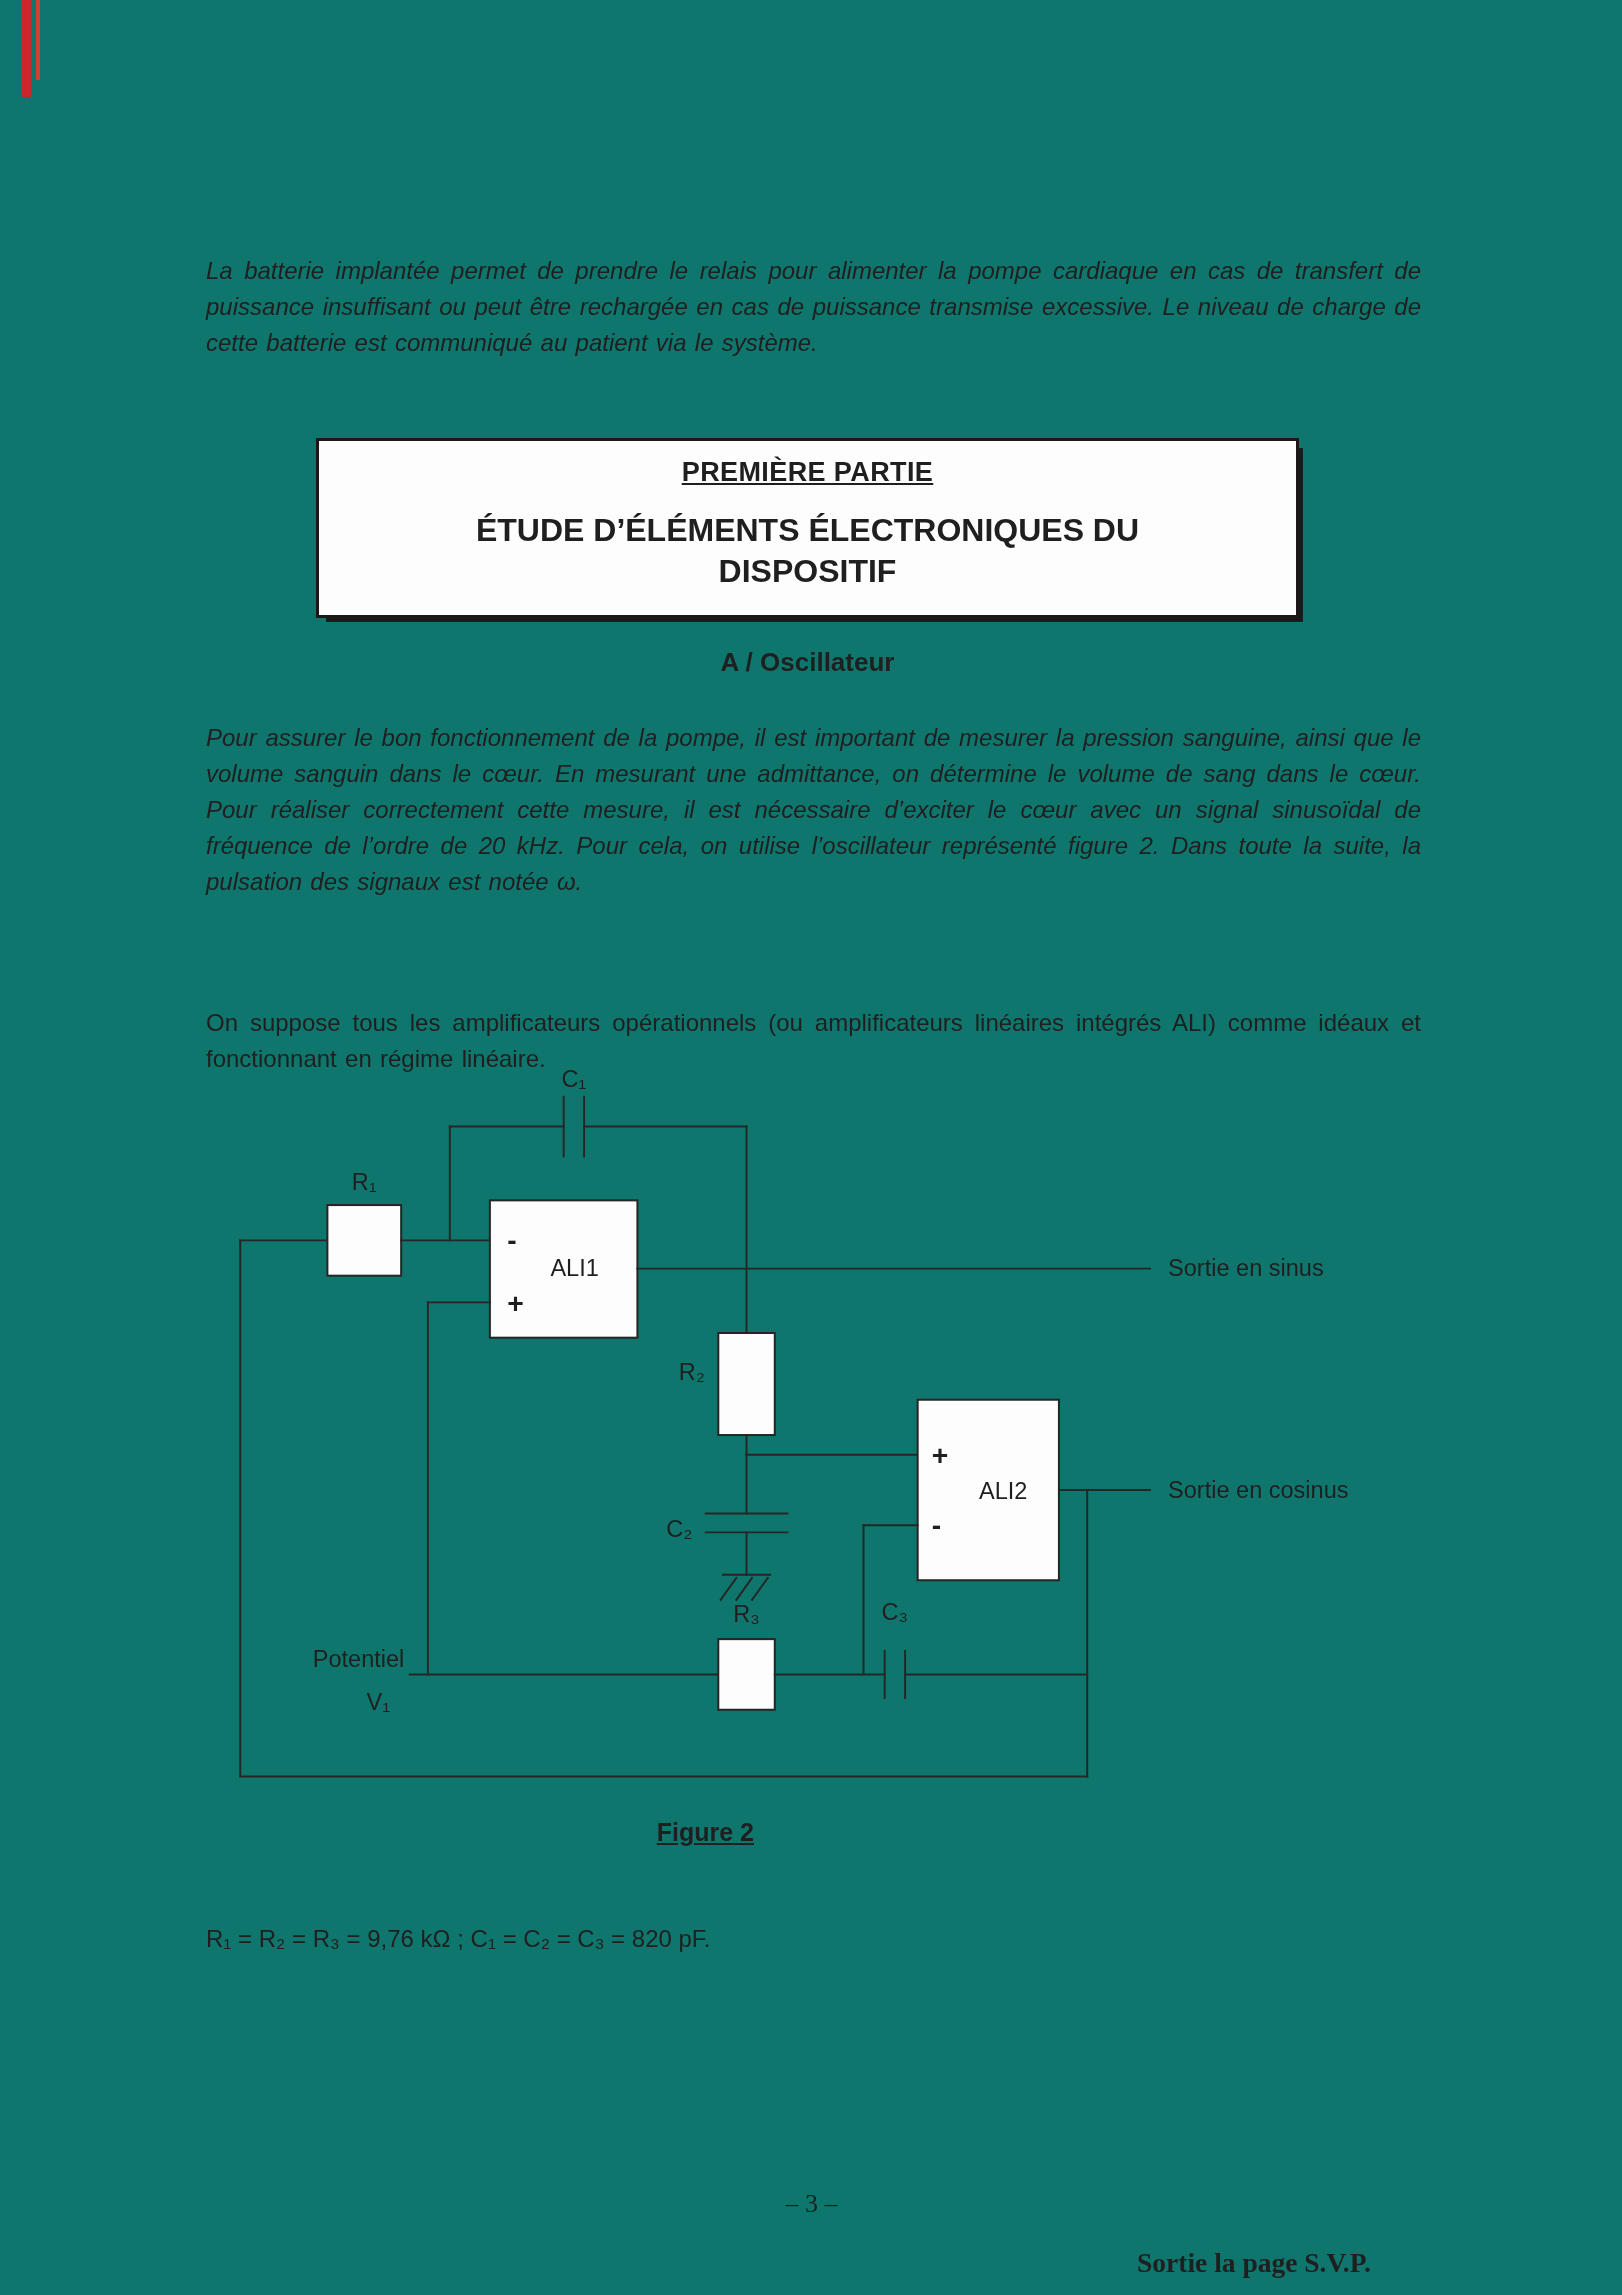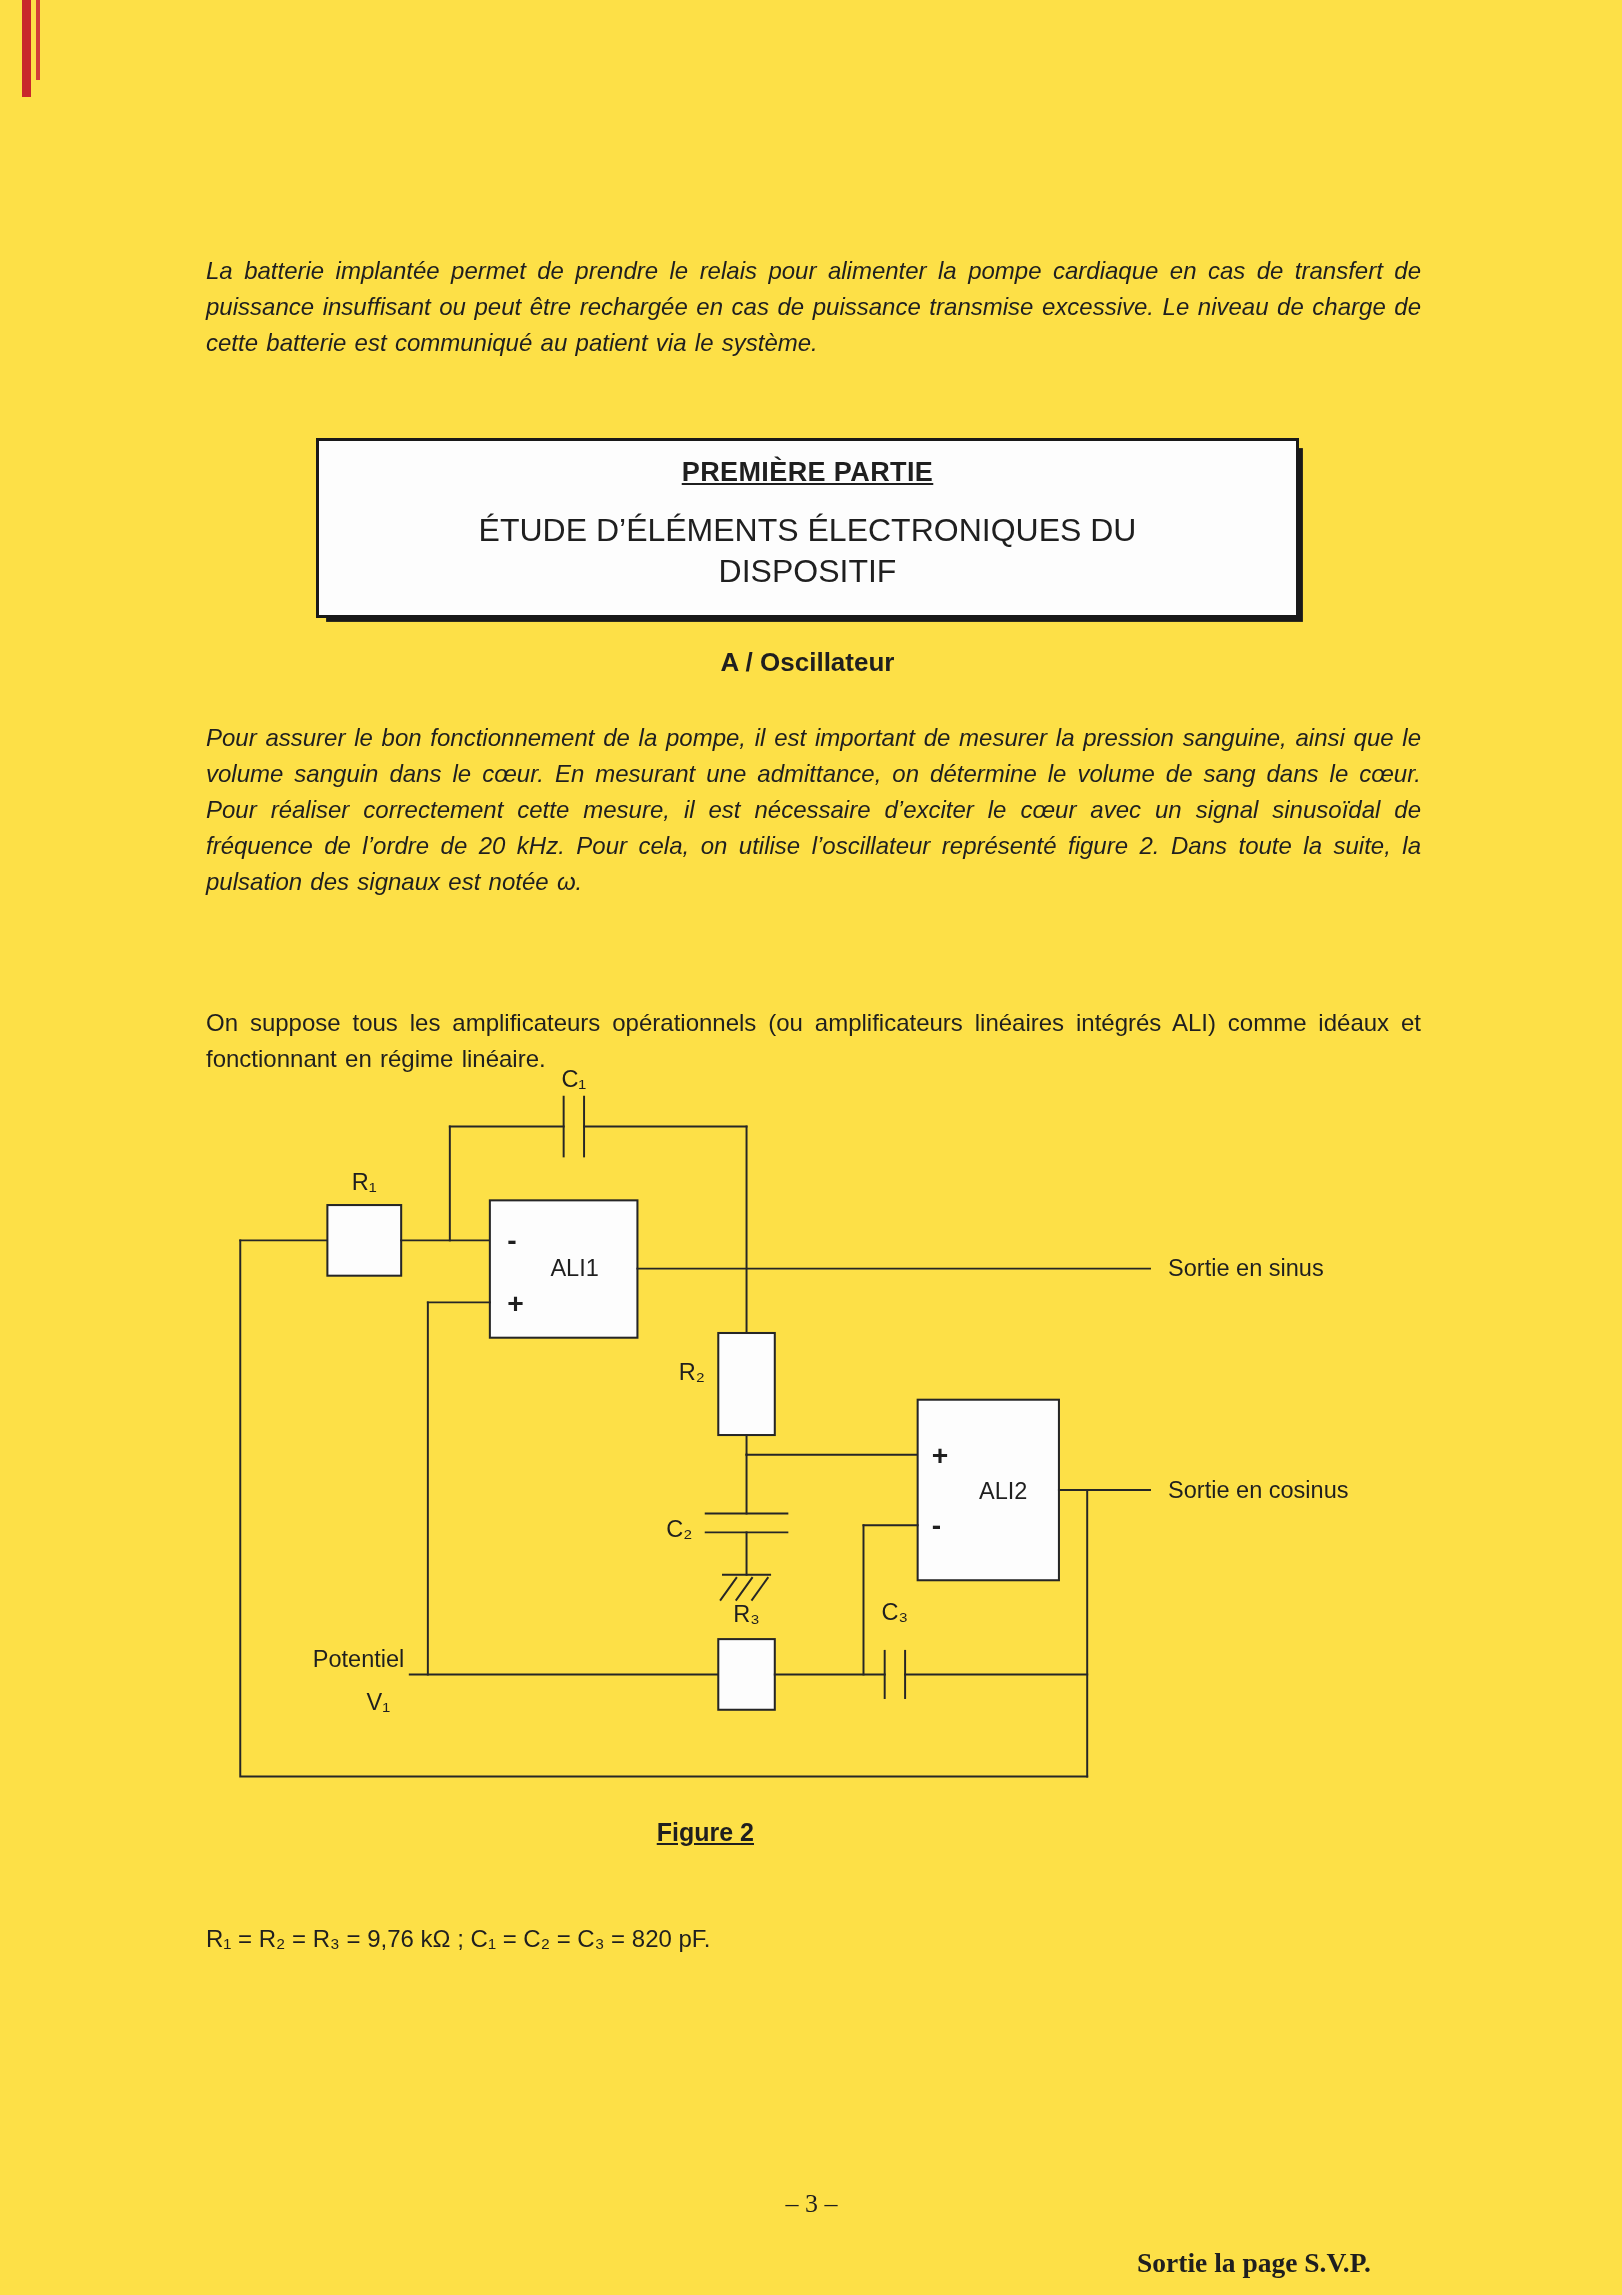--- a/index.html
+++ b/index.html
@@ -1,19 +1,19 @@
 <!DOCTYPE html>
 <html style="font-size:12.6px"><head>
 <meta charset="utf-8">
 <style>
   html,body{margin:0;padding:0;background:#e9e9e9;}
   .page{
     position:relative;
     width:1623px;height:2295px;
-    background:#fde047;
+    background:#0f766e;
     font-family:"Liberation Sans","DejaVu Sans",sans-serif;
     color:#1f1f1f;
     overflow:hidden;
   }
   .para{
     position:absolute;left:206px;width:1215px;
     font-size:24px;line-height:1.5;text-align:justify;
     word-spacing:1.6px;
   }
   .italic{font-style:italic;}
@@ -25,21 +25,21 @@
     position:absolute;left:316px;top:438px;width:983px;
     box-sizing:border-box;
     border:3.9px solid #191919;
     box-shadow:7px 7px 0 -3.1px #191919;
     background:#fdfdfd;
     text-align:center;
     padding:15.7px 15.7px 23.6px;
   }
   .title-line1{font-size:27px;font-weight:bold;letter-spacing:0.4px;text-decoration:underline;}
   .title-line2{
-    font-size:32px;font-weight:normal;line-height:1.28;
+    font-size:32px;font-weight:bold;line-height:1.28;
     max-width:785px;margin:22px auto 0;
   }
 
   .section-heading{
     position:absolute;left:200px;top:647px;width:1215px;
     text-align:center;font-size:26px;font-weight:bold;
   }
 
   .figure{position:absolute;left:212px;top:1066px;width:1146px;height:742px;}
   .figure svg{display:block;}

